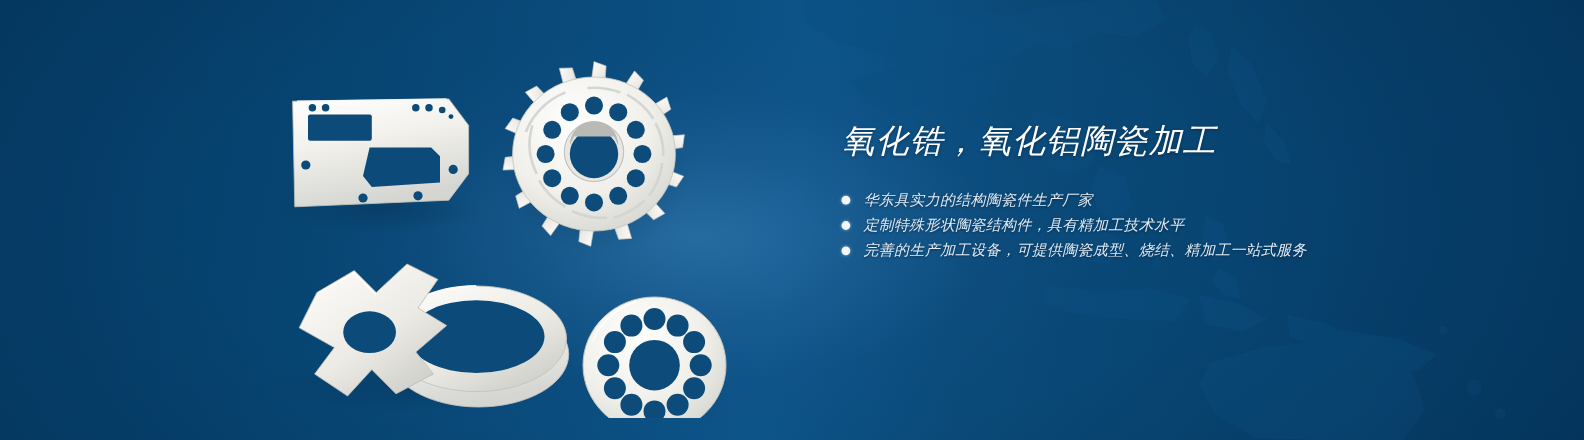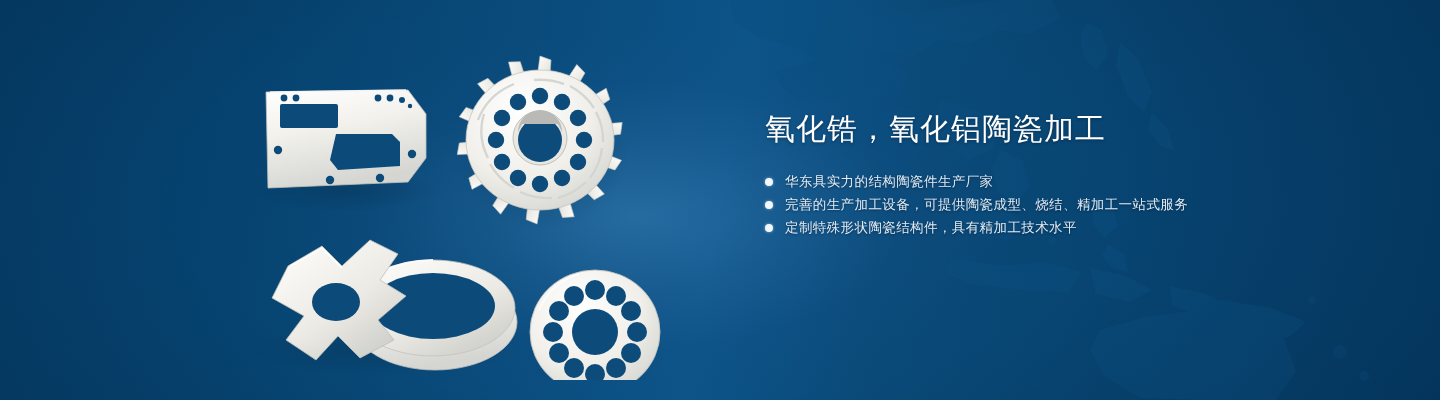--- a/index.html
+++ b/index.html
@@ -61,20 +61,21 @@
     height: 400px;
     opacity: 0.5;
     pointer-events: none;
   }
   
   .content {
     position: absolute;
     left: 765px;
     top: 110px;
     width: 620px;
+    font-style: italic;
   }
   .title {
     color: #ffffff;
     font-size: 30px;
     line-height: 38px;
     letter-spacing: 1px;
     font-weight: 400;
     margin: 0 0 22px 0;
     white-space: nowrap;
     text-shadow: 0 1px 3px rgba(0,20,40,0.45);
@@ -304,22 +305,22 @@
 
   <div class="content">
     <h1 class="title">氧化锆，氧化铝陶瓷加工</h1>
     <ul class="bullets">
       <li class="bullet">
         <span class="dot"></span>
         <span>华东具实力的结构陶瓷件生产厂家</span>
       </li>
       <li class="bullet">
         <span class="dot"></span>
-        <span>完善的生产加工设备，可提供陶瓷成型、烧结、精加工一站式服务</span>
+        <span>定制特殊形状陶瓷结构件，具有精加工技术水平</span>
       </li>
       <li class="bullet">
         <span class="dot"></span>
-        <span>定制特殊形状陶瓷结构件，具有精加工技术水平</span>
+        <span>完善的生产加工设备，可提供陶瓷成型、烧结、精加工一站式服务</span>
       </li>
     </ul>
   </div>
 
 </div>
 
 </body></html>

